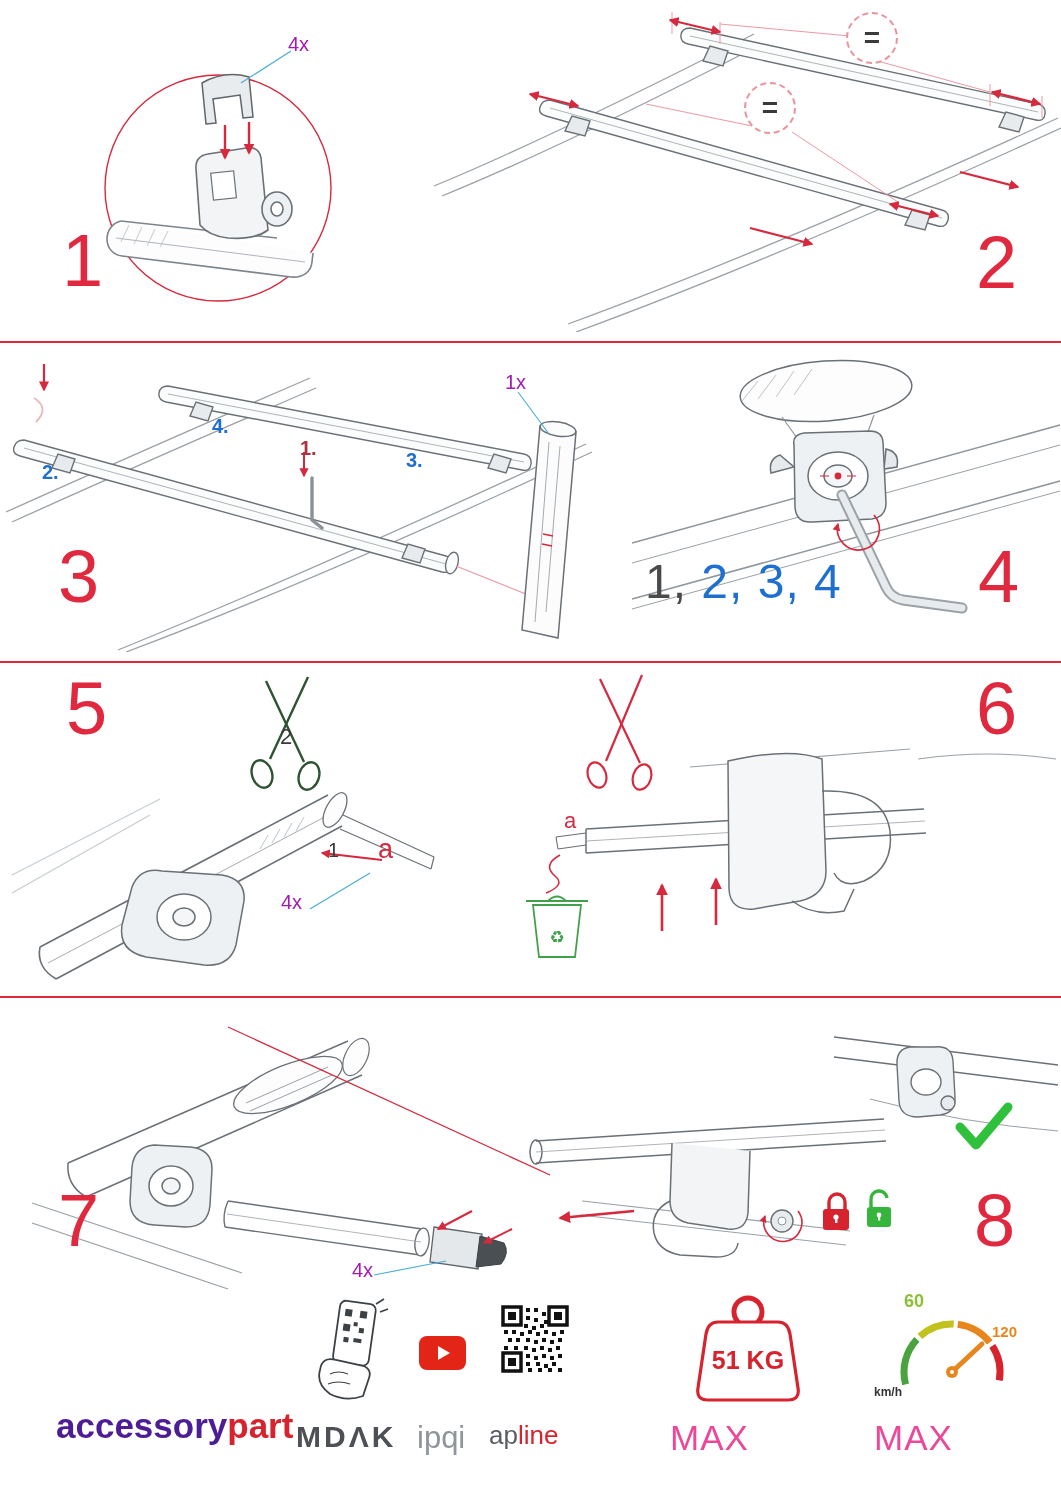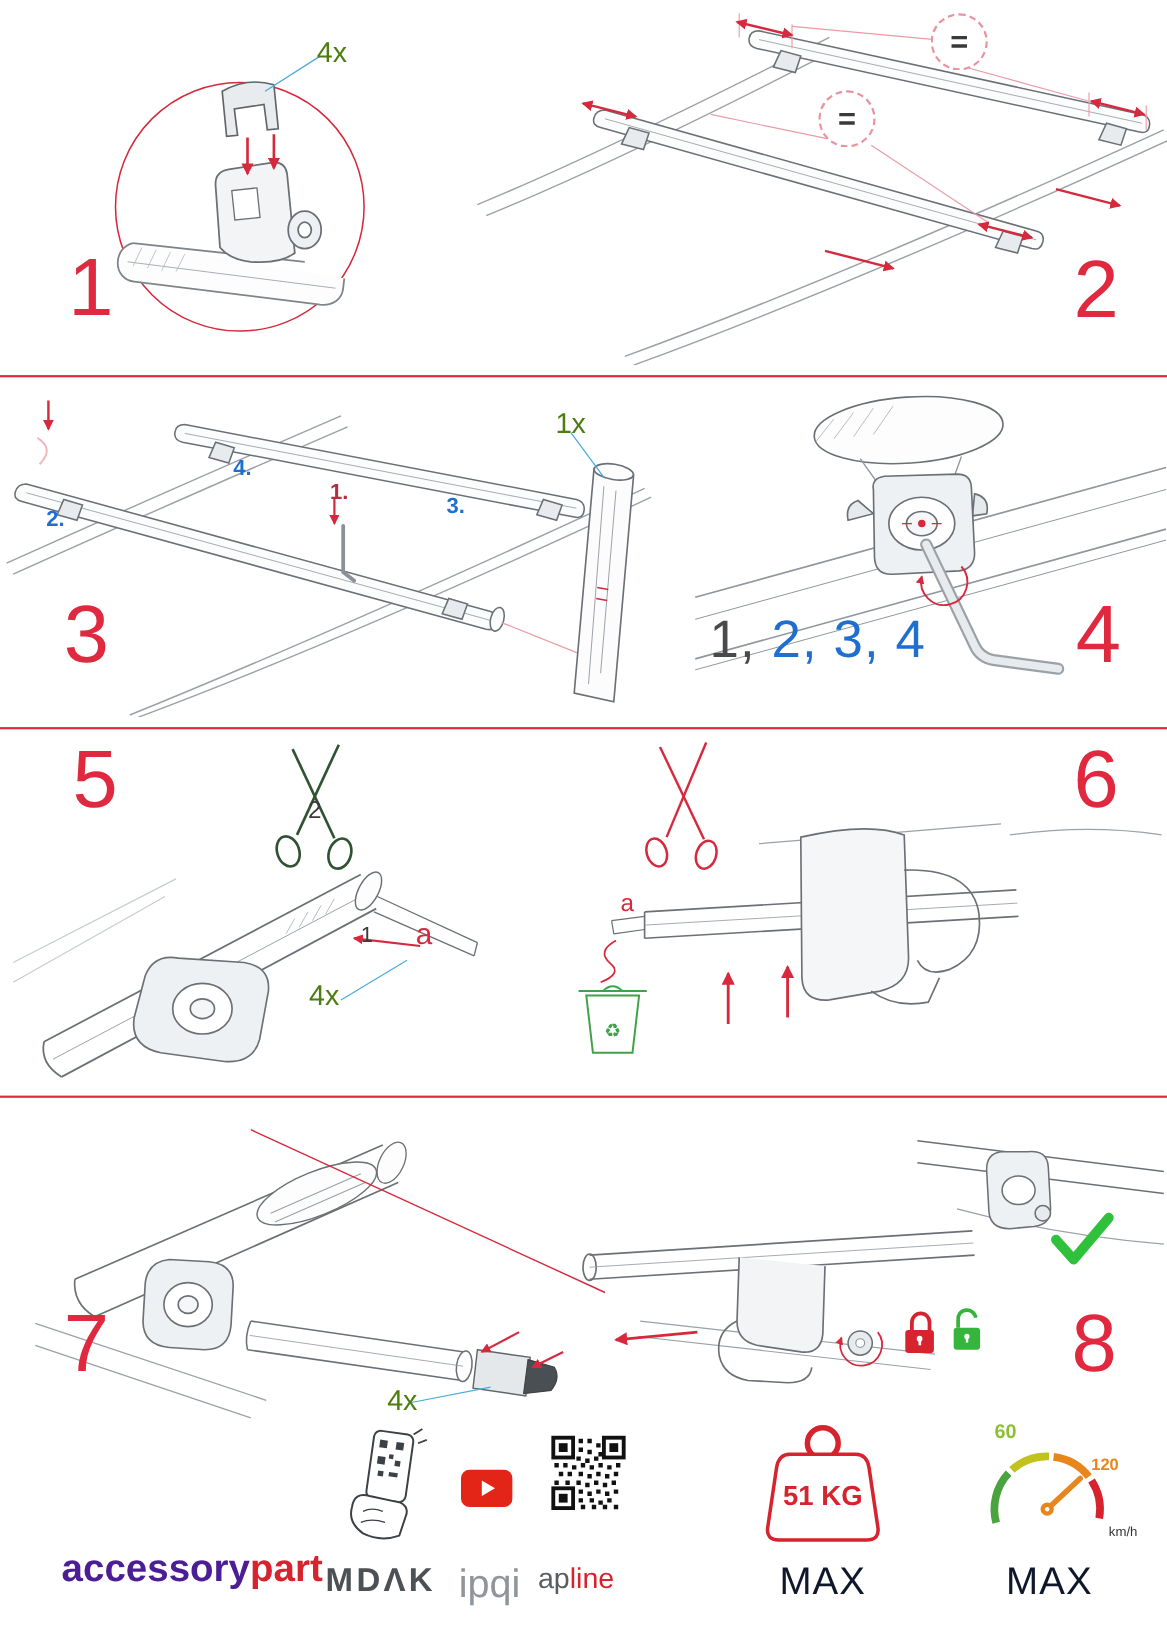--- a/index.html
+++ b/index.html
@@ -2,36 +2,36 @@
 <html><head>
 <meta charset="utf-8">
 <style>
   *{margin:0;padding:0;box-sizing:border-box}
   html,body{background:#ffffff}
   body{font-family:"Liberation Sans",sans-serif;color:#222}
   .page{position:relative;width:1061px;height:1500px;background:#fff;overflow:hidden}
   .abs{position:absolute}
   .sep{position:absolute;left:0;width:1061px;height:2px;background:#e0283e}
   .step-num{position:absolute;font-size:74px;line-height:1;color:#e0283e;font-weight:400;letter-spacing:-1px}
-  .qty{position:absolute;font-size:26px;line-height:1;color:#4d7c0f;font-weight:400}
+  .qty{position:absolute;font-size:20px;line-height:1;color:#a21caf;font-weight:400}
   .sub{position:absolute;font-size:20px;line-height:1;color:#1f6fd0;font-weight:700}
   .eq-circle{position:absolute;width:52px;height:52px;border:2px dashed #ea939e;border-radius:50%;
              display:flex;align-items:center;justify-content:center;font-size:28px;font-weight:700;
              color:#3a3a3a;background:#fff}
   .seq{position:absolute;font-size:48px;line-height:1;letter-spacing:1px}
   .seq .g{color:#4a4a4a}
   .seq .b{color:#1f6fd0}
   .dark-lbl{position:absolute;color:#3a3a3a;line-height:1}
   .red-lbl{position:absolute;color:#d6293d;line-height:1}
   .product{position:absolute;font-size:56px;font-weight:700;color:#2d2c6b;letter-spacing:1px;line-height:1}
   .brand{position:absolute;font-size:35px;font-weight:700;line-height:1}
   .brand .g{color:#4c1d95}.brand .r{color:#d6232e}
   .logo{position:absolute;line-height:1}
   .block{position:absolute}
-  .max-lbl{position:absolute;left:0;right:0;text-align:center;font-size:35px;color:#0f172a;letter-spacing:1px;line-height:1}
+  .max-lbl{position:absolute;left:0;right:0;text-align:left;font-size:35px;color:#ec4899;letter-spacing:1px;line-height:1}
   .kg-lbl{position:absolute;left:0;right:0;text-align:center;font-size:25px;font-weight:700;color:#d6232e;line-height:1}
   .gauge-lbl{position:absolute;line-height:1;font-weight:700}
 </style>
 </head>
 <body>
 
 <div class="page">
 
   <svg width="0" height="0" style="position:absolute" aria-hidden="true">
     <defs>
@@ -359,21 +359,21 @@
     <rect x="3" y="3" width="18" height="18" fill="none" stroke="#111111" stroke-width="3.5"></rect>
     <rect x="8" y="8" width="8" height="8" fill="#111111"></rect>
     <rect x="49" y="3" width="18" height="18" fill="none" stroke="#111111" stroke-width="3.5"></rect>
     <rect x="54" y="8" width="8" height="8" fill="#111111"></rect>
     <rect x="3" y="49" width="18" height="18" fill="none" stroke="#111111" stroke-width="3.5"></rect>
     <rect x="8" y="54" width="8" height="8" fill="#111111"></rect>
     <path fill="#111111" d="M26,4h4v4h-4z M34,4h4v4h-4z M42,8h4v4h-4z M26,12h4v4h-4z M34,14h4v4h-4z M44,16h4v4h-4z M24,20h4v4h-4z M32,22h4v4h-4z M40,20h4v4h-4z M4,26h4v4h-4z M12,26h4v4h-4z M20,28h4v4h-4z M28,26h4v4h-4z M36,28h4v4h-4z M44,26h4v4h-4z M52,28h4v4h-4z M60,26h4v4h-4z M8,34h4v4h-4z M16,34h4v4h-4z M26,34h4v4h-4z M34,36h4v4h-4z M42,34h4v4h-4z M50,36h4v4h-4z M58,34h4v4h-4z M4,42h4v4h-4z M14,42h4v4h-4z M24,42h4v4h-4z M32,44h4v4h-4z M40,42h4v4h-4z M48,44h4v4h-4z M56,42h4v4h-4z M26,50h4v4h-4z M34,52h4v4h-4z M42,50h4v4h-4z M50,52h4v4h-4z M58,50h4v4h-4z M26,58h4v4h-4z M36,58h4v4h-4z M44,60h4v4h-4z M52,58h4v4h-4z M28,64h4v4h-4z M38,64h4v4h-4z M48,64h4v4h-4z M58,64h4v4h-4z"></path>
   </svg>
 
   <div class="logo" style="left:296px;top:1422px;font-size:30px;font-weight:700;color:#4d5156;letter-spacing:3px">MDΛK</div>
-  <div class="logo" style="left:417px;top:1422px;font-size:36px;font-weight:400;color:#8f959b">ipqi</div>
+  <div class="logo" style="left:417px;top:1422px;font-size:31px;font-weight:400;color:#8f959b">ipqi</div>
   <div class="logo" style="left:489px;top:1422px;font-size:26px;font-weight:500">
     <span style="color:#595e63">ap</span><span style="color:#d6232e">line</span>
   </div>
 
   <div class="block" style="left:670px;top:1290px;width:156px;height:180px">
     <svg width="156" height="122" viewBox="0 0 156 122">
       <circle cx="78" cy="22" r="14" fill="none" stroke="#d6232e" stroke-width="5"></circle>
       <path d="M48,32 L108,32 Q118,32 120,44 L128,98 Q130,110 118,110 L38,110 Q26,110 28,98 L36,44 Q38,32 48,32 Z" fill="#ffffff" stroke="#d6232e" stroke-width="3.2"></path>
     </svg>
     <span class="kg-lbl" style="top:58px">51 KG</span>
@@ -385,17 +385,17 @@
       <path d="M31.6,94.4 A48,48 0 0 1 42.9,49.3" stroke="#4aa33e" stroke-width="7" fill="none"></path>
       <path d="M45.9,46.3 A48,48 0 0 1 79.7,34.0" stroke="#c2c21f" stroke-width="7" fill="none"></path>
       <path d="M83.8,34.4 A48,48 0 0 1 115.8,52.4" stroke="#e8861e" stroke-width="7" fill="none"></path>
       <path d="M118.3,55.9 A48,48 0 0 1 125.3,90.3" stroke="#d6232e" stroke-width="7" fill="none"></path>
       <line x1="78" y1="82" x2="108" y2="54" stroke="#e8861e" stroke-width="5" stroke-linecap="round"></line>
       <circle cx="78" cy="82" r="6" fill="#e8861e"></circle>
       <circle cx="78" cy="82" r="2" fill="#ffffff"></circle>
     </svg>
     <span class="gauge-lbl" style="left:30px;top:2px;font-size:18px;color:#8bc034">60</span>
     <span class="gauge-lbl" style="left:118px;top:34px;font-size:15px;color:#e8861e">120</span>
-    <span class="gauge-lbl" style="left:0;right:0;text-align:right;top:96px;font-size:12px;color:#333;font-weight:400">km/h</span>
+    <span class="gauge-lbl" style="left:0;right:0;text-align:left;top:96px;font-size:12px;color:#333;font-weight:700">km/h</span>
     <span class="max-lbl" style="top:130px">MAX</span>
   </div>
 
 </div>
 
 </body></html>

